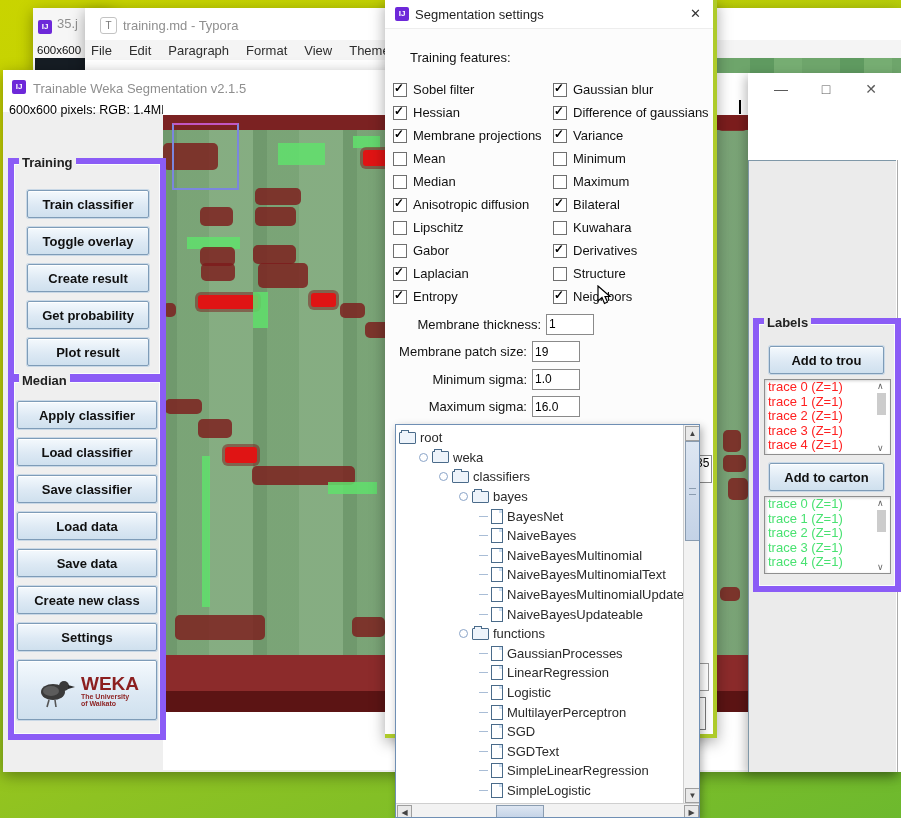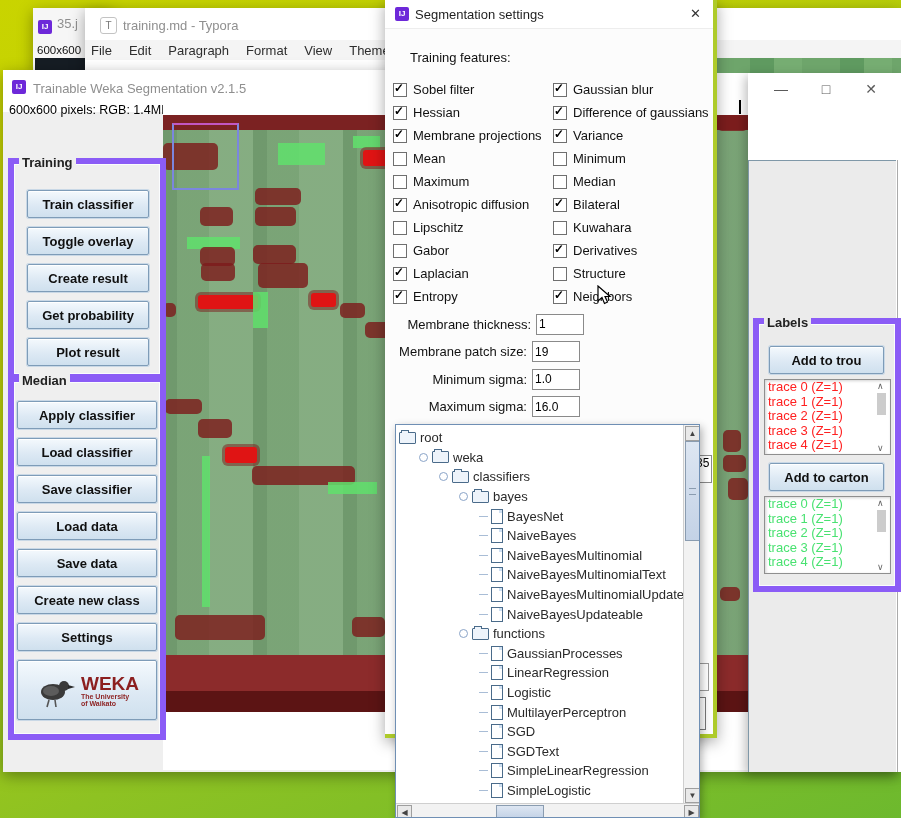--- a/index.html
+++ b/index.html
@@ -256,27 +256,27 @@
         <div class="feature-cell">
           <span class="cb"></span>
           <span>Mean</span>
         </div>
         <div class="feature-cell">
           <span class="cb"></span>
           <span>Minimum</span>
         </div>
         <div class="feature-cell">
           <span class="cb"></span>
+          <span>Median</span>
+        </div>
+        <div class="feature-cell">
+          <span class="cb"></span>
           <span>Maximum</span>
         </div>
         <div class="feature-cell">
-          <span class="cb"></span>
-          <span>Median</span>
-        </div>
-        <div class="feature-cell">
           <span class="cb on"></span>
           <span>Anisotropic diffusion</span>
         </div>
         <div class="feature-cell">
           <span class="cb on"></span>
           <span>Bilateral</span>
         </div>
         <div class="feature-cell">
           <span class="cb"></span>
           <span>Lipschitz</span>
@@ -304,21 +304,21 @@
         <div class="feature-cell">
           <span class="cb on"></span>
           <span>Entropy</span>
         </div>
         <div class="feature-cell">
           <span class="cb on"></span>
           <span>Neighbors</span>
         </div>
       </div>
     <div id="dialog-fields">
-        <div class="field-row" style="left: 4px; top: 313px; width: 320px; height: 22px;">
+        <div class="field-row" style="left: 14px; top: 313px; width: 320px; height: 22px;">
           <span class="field-label">Membrane thickness:</span>
           <input class="field-input" readonly="" value="1" style="">
         </div>
         <div class="field-row" style="left: 0px; top: 340.5px; width: 320px; height: 22px;">
           <span class="field-label">Membrane patch size:</span>
           <input class="field-input" readonly="" value="19" style="">
         </div>
         <div class="field-row" style="left: 0px; top: 368px; width: 320px; height: 22px;">
           <span class="field-label">Minimum sigma:</span>
           <input class="field-input" readonly="" value="1.0" style="">

